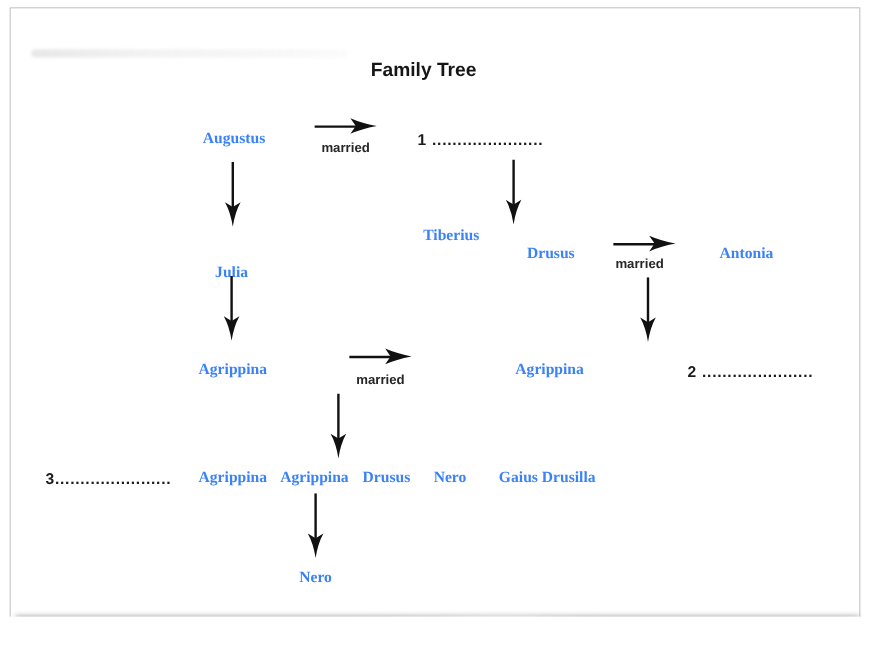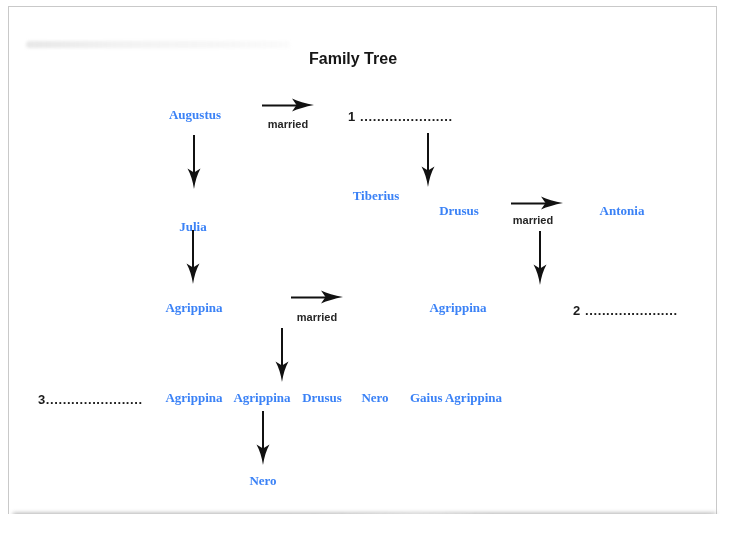--- a/index.html
+++ b/index.html
@@ -148,21 +148,21 @@
   <svg class="arrow" style="left:275px; top:328px;" width="14" height="54" viewBox="0 0 14 54">
     <line x1="7" y1="0" x2="7" y2="38" stroke="#111" stroke-width="2"></line>
     <path d="M7 54 Q5.2 42 0.5 33.5 L7 37.5 L13.5 33.5 Q8.8 42 7 54 Z" fill="#111"></path>
   </svg>
 
   <div class="blank" style="left:38px; top:399px;">3.......................</div>
   <div class="name" style="left:194px; top:398px;">Agrippina</div>
   <div class="name" style="left:262px; top:398px;">Agrippina</div>
   <div class="name" style="left:322px; top:398px;">Drusus</div>
   <div class="name" style="left:375px; top:398px;">Nero</div>
-  <div class="name" style="left:456px; top:398px;">Gaius Agrippina</div>
+  <div class="name" style="left:456px; top:398px;">Gaius Drusilla</div>
 
   <svg class="arrow" style="left:256px; top:411px;" width="14" height="54" viewBox="0 0 14 54">
     <line x1="7" y1="0" x2="7" y2="38" stroke="#111" stroke-width="2"></line>
     <path d="M7 54 Q5.2 42 0.5 33.5 L7 37.5 L13.5 33.5 Q8.8 42 7 54 Z" fill="#111"></path>
   </svg>
 
   <div class="name" style="left:263px; top:481px;">Nero</div>
 
   <svg class="shadow-svg" width="729" height="45" viewBox="0 0 729 45">
     <defs>

